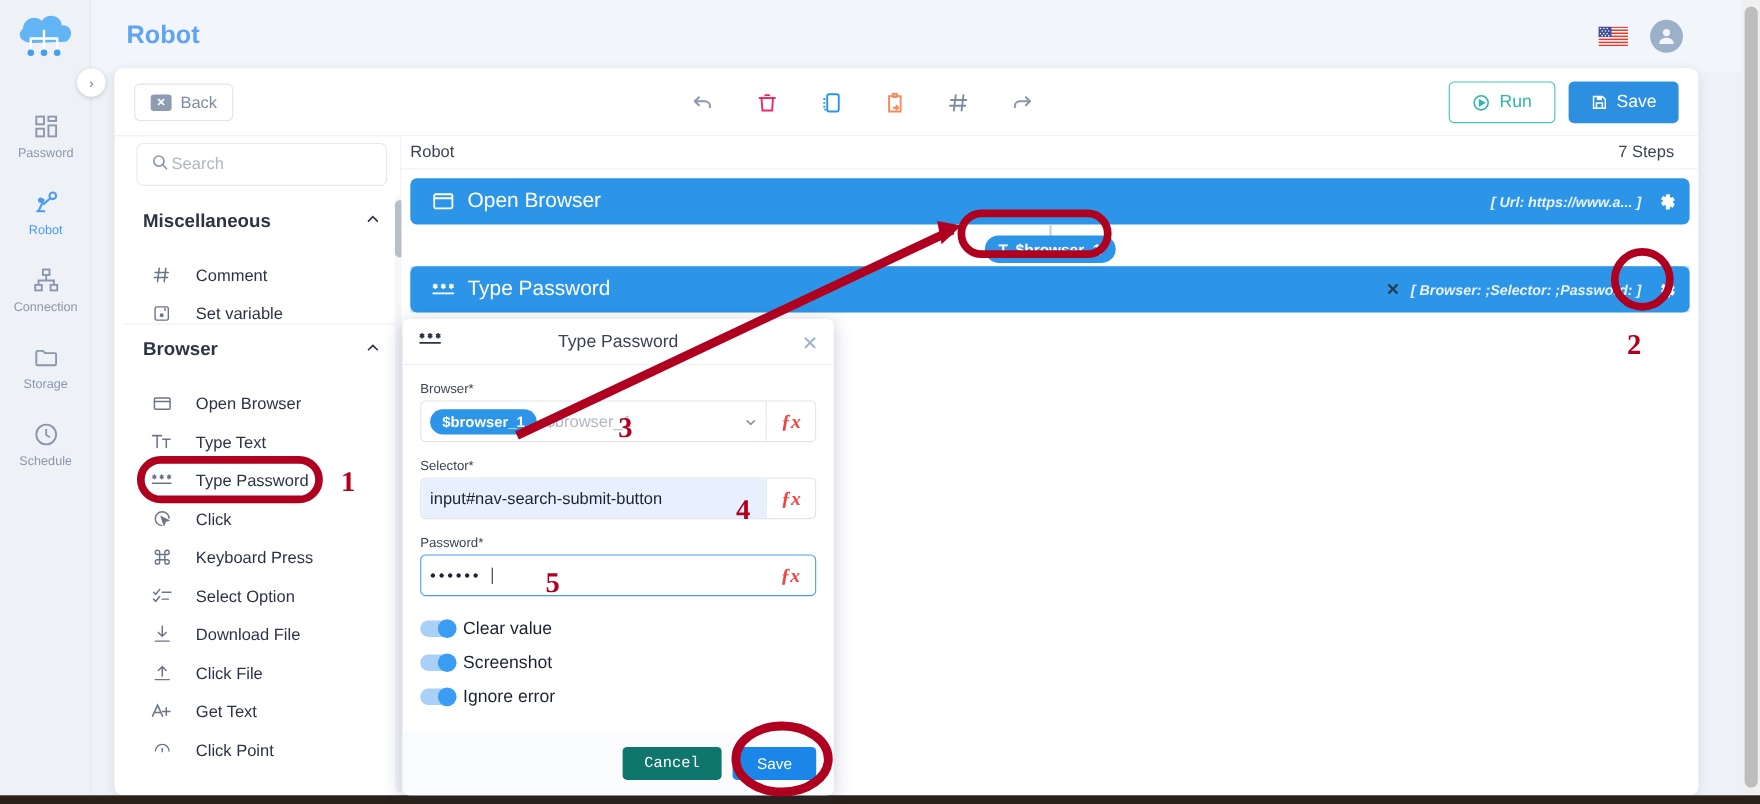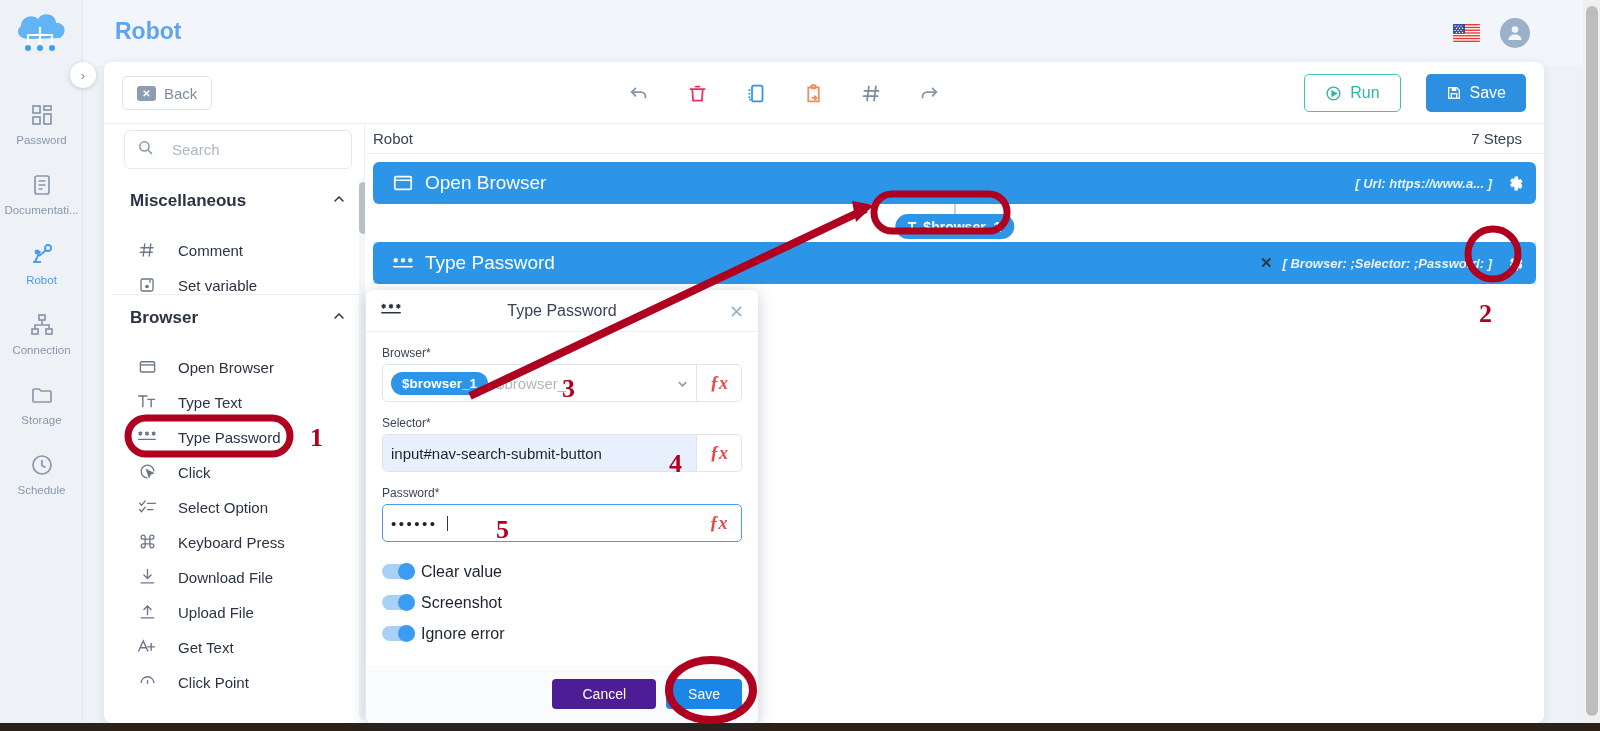--- a/index.html
+++ b/index.html
@@ -84,41 +84,41 @@
   .back-x {
     width: 19px; height: 15px; background: #8e9cb2; border-radius: 3px;
     display: flex; align-items: center; justify-content: center;
     color: #fff; font-size: 10px; font-weight: bold;
   }
   .tool-icons {
     position: absolute; left: 520px; top: 12px; width: 320px; height: 38px;
     display: flex; align-items: center; justify-content: space-between;
   }
   .ticon { cursor: pointer; display: flex; align-items: center; justify-content: center; width: 30px; height: 30px; }
-  .tb-right { position: absolute; right: 18px; top: 12px; display: flex; gap: 25px; align-items: center; }
+  .tb-right { position: absolute; right: 18px; top: 12px; display: flex; gap: 12px; align-items: center; }
   .btn-run {
     display: flex; align-items: center; gap: 8px; height: 38px; padding: 0 20px;
     border: 1px solid #3fc5b7; border-radius: 5px; background: #fff;
     color: #2fb6a8; font-size: 16px; cursor: pointer;
   }
   .btn-save {
     display: flex; align-items: center; gap: 8px; height: 38px; padding: 0 20px;
     border: none; border-radius: 5px; background: #2d8fe0;
     color: #fff; font-size: 16px; cursor: pointer;
   }
 
   
   .palette {
     position: absolute; left: 8px; top: 62px; width: 253px; height: 596px;
     border-right: 1px solid #eceff4;
   }
   .searchbox {
     position: absolute; left: 12px; top: 6px; width: 228px; height: 39px;
     border: 1px solid #e4e9f0; border-radius: 6px;
-    display: flex; align-items: center; gap: 18px; padding: 0 12px;
+    display: flex; align-items: center; gap: 2px; padding: 0 12px;
     background: #fff;
   }
   .searchbox input {
     border: none; outline: none; font-size: 15px; color: #333; width: 170px;
     font-family: "Liberation Sans", sans-serif; background: transparent;
   }
   .searchbox input::placeholder { color: #adb6c2; }
 
   .plist {
     position: absolute; left: 0; top: 54px; width: 253px; height: 542px;
@@ -241,23 +241,23 @@
     position: absolute; right: 0; top: -1px; width: 17px; height: 17px;
     border-radius: 50%; background: #3a9cf2;
   }
   .toggle-label { font-size: 16px; color: #1c2330; }
   .modal-foot {
     position: absolute; left: 0; bottom: 0; width: 392px; height: 58px;
     background: #fafbfc; display: flex; align-items: center; justify-content: flex-end;
     gap: 10px; padding-right: 16px;
   }
   .btn-cancel {
-    height: 30px; padding: 0 30px; border: none; border-radius: 4px;
-    background: #4c1d95; color: #fff; font-size: 14px; cursor: pointer;
-    font-family: Liberation Sans, sans-serif;
+    height: 30px; padding: 0 20px; border: none; border-radius: 4px;
+    background: #0f766e; color: #fff; font-size: 14px; cursor: pointer;
+    font-family: Liberation Mono, monospace;
   }
   .btn-msave {
     height: 30px; padding: 0 22px; border: none; border-radius: 4px;
     background: #1a86e8; color: #fff; font-size: 14px; cursor: pointer;
     font-family: "Liberation Sans", sans-serif;
   }
 
   
   .anno-layer { position: absolute; left: 0; top: 0; width: 1600px; height: 731px; pointer-events: none; z-index: 60; }
   .anno-num {
@@ -299,29 +299,20 @@
       <div class="rail-item">
         <span class="ri-icon">
           <svg width="24" height="24" viewBox="0 0 24 24" fill="none" stroke="currentColor" stroke-width="1.7">
             <rect x="3" y="3" width="7" height="7"></rect>
               <rect x="14" y="3" width="7" height="4"></rect>
             <rect x="14" y="11" width="7" height="10"></rect>
               <rect x="3" y="14" width="7" height="7"></rect>
           </svg>
         </span>
         <span class="ri-label">Password</span>
-      </div>
-      <div class="rail-item">
-        <span class="ri-icon">
-          <svg width="24" height="24" viewBox="0 0 24 24" fill="none" stroke="currentColor" stroke-width="1.7">
-            <rect x="5" y="3" width="14" height="18" rx="2"></rect>
-              <path d="M8.5 8h7M8.5 12h7M8.5 16h4"></path>
-          </svg>
-        </span>
-        <span class="ri-label">Documentati...</span>
       </div>
       <div class="rail-item active">
         <span class="ri-icon">
           <svg width="26" height="26" viewBox="0 0 26 26" fill="none" stroke="currentColor" stroke-width="1.9">
             <circle cx="19" cy="6" r="3"></circle>
               <path d="M16.8 8.2 L10 14"></path>
               <path d="M6 20 L11 9"></path>
             <path d="M4 20 h8"></path>
               <circle cx="8" cy="10" r="2.4" fill="currentColor" stroke="none"></circle>
           </svg>
@@ -548,51 +539,51 @@
           <span class="pi-icon">
             <svg width="19" height="19" viewBox="0 0 24 24" fill="none" stroke="currentColor" stroke-width="1.6">
               <path d="M20 12a8 8 0 10-8 8"></path>
                 <path d="M11 10l8 4-3.4 1.2L14 19z" fill="currentColor"></path>
             </svg>
           </span>
           <span>Click</span>
         </div>
         <div class="pitem">
           <span class="pi-icon">
+            <svg width="19" height="19" viewBox="0 0 24 24" fill="none" stroke="currentColor" stroke-width="1.6">
+              <path d="M9 9V6.5a2.5 2.5 0 10-2.5 2.5H9zM15 9V6.5a2.5 2.5 0 112.5 2.5H15zM9 15v2.5A2.5 2.5 0 116.5 15H9zM15 15v2.5a2.5 2.5 0 102.5-2.5H15zM9 9h6v6H9z"></path>
+            </svg>
+          </span>
+          <span>Keyboard Press</span>
+        </div>
+        <div class="pitem">
+          <span class="pi-icon">
             <svg width="19" height="19" viewBox="0 0 24 24" fill="none" stroke="currentColor" stroke-width="1.7" stroke-linecap="round">
               <path d="M2 8l2.5 2.5L9 5"></path>
                 <path d="M2 16l2.5 2.5L9 13"></path>
                 <path d="M12 8h10M12 16h7"></path>
             </svg>
           </span>
           <span>Select Option</span>
         </div>
         <div class="pitem">
           <span class="pi-icon">
-            <svg width="19" height="19" viewBox="0 0 24 24" fill="none" stroke="currentColor" stroke-width="1.6">
-              <path d="M9 9V6.5a2.5 2.5 0 10-2.5 2.5H9zM15 9V6.5a2.5 2.5 0 112.5 2.5H15zM9 15v2.5A2.5 2.5 0 116.5 15H9zM15 15v2.5a2.5 2.5 0 102.5-2.5H15zM9 9h6v6H9z"></path>
-            </svg>
-          </span>
-          <span>Keyboard Press</span>
-        </div>
-        <div class="pitem">
-          <span class="pi-icon">
             <svg width="19" height="19" viewBox="0 0 24 24" fill="none" stroke="currentColor" stroke-width="1.7" stroke-linecap="round">
               <path d="M12 3v11M7.5 10L12 14.5 16.5 10M4 20h16"></path>
             </svg>
           </span>
           <span>Download File</span>
         </div>
         <div class="pitem">
           <span class="pi-icon">
             <svg width="19" height="19" viewBox="0 0 24 24" fill="none" stroke="currentColor" stroke-width="1.7" stroke-linecap="round">
               <path d="M12 16V5M7.5 9.5L12 5l4.5 4.5M4 20h16"></path>
             </svg>
           </span>
-          <span>Upload File</span>
+          <span>Click File</span>
         </div>
         <div class="pitem">
           <span class="pi-icon">
             <svg width="20" height="20" viewBox="0 0 24 24" fill="none" stroke="currentColor" stroke-width="1.7" stroke-linecap="round">
               <path d="M2 18L7.5 6 13 18M4 14h7"></path>
                 <path d="M17 9v8M13 13h8"></path>
             </svg>
           </span>
           <span>Get Text</span>
         </div>

